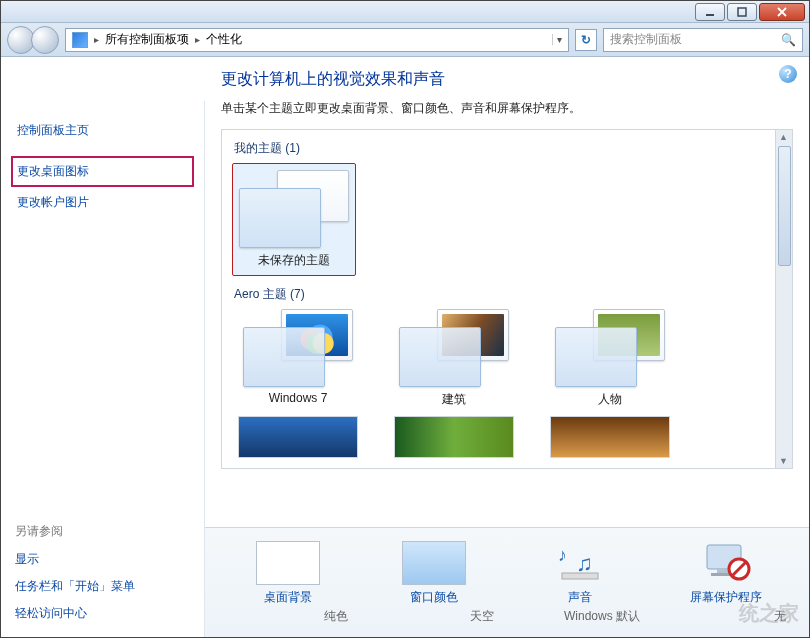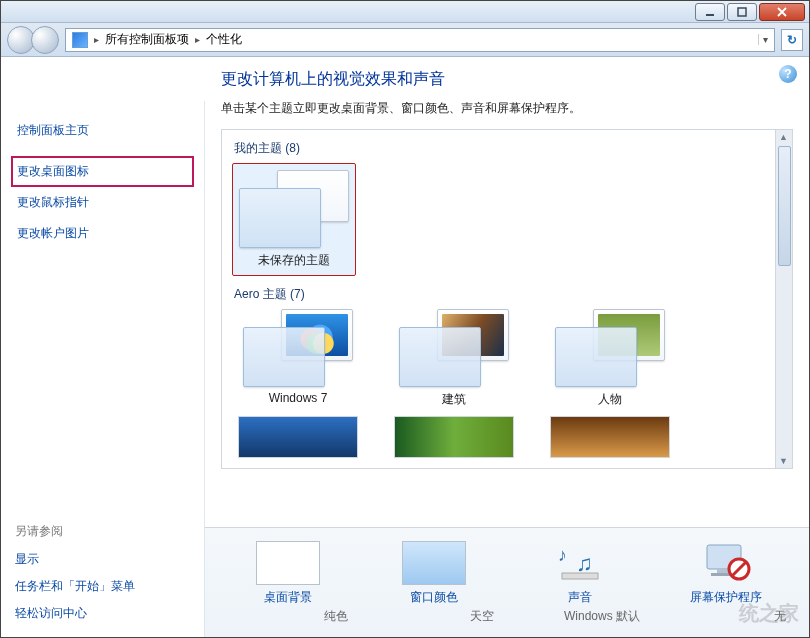--- a/index.html
+++ b/index.html
@@ -117,47 +117,50 @@
   <div class="address">
     <div class="cpicon"></div>
     <span class="chev">▸</span>
     <span class="crumb">所有控制面板项</span>
     <span class="chev">▸</span>
     <span class="crumb">个性化</span>
     <span class="spacer"></span>
     <span class="drop">▾</span>
   </div>
   <div class="refresh">↻</div>
+  <div class="search">
+    <span class="txt">搜索控制面板</span>
+    <span class="mag">🔍</span>
+  </div>
 </div>
 
 <div class="main">
 
   <div class="sidebar">
     <div class="navlink main-home">控制面板主页</div>
     <div style="height:10px"></div>
     <div class="navlink highlighted">更改桌面图标</div>
-    <div class="navlink">更改鼠标指针</div>
     <div class="navlink">更改帐户图片</div>
 
     <div class="related">
       <div class="related-h">另请参阅</div>
       <div class="rel-link">显示</div>
       <div class="rel-link">任务栏和「开始」菜单</div>
       <div class="rel-link">轻松访问中心</div>
     </div>
   </div>
 
   <div class="content">
     <div class="help">?</div>
     <div class="page-title">更改计算机上的视觉效果和声音</div>
     <div class="page-sub">单击某个主题立即更改桌面背景、窗口颜色、声音和屏幕保护程序。</div>
 
     <div class="themebox">
       <div class="themescroll">
-        <div class="sect-h">我的主题 (8)</div>
+        <div class="sect-h">我的主题 (1)</div>
 
         <div class="sel-theme">
           <div class="thumb-stack">
             <div class="card c-back"></div>
             <div class="card c-front"></div>
           </div>
           <div class="lbl">未保存的主题</div>
         </div>
 
 

